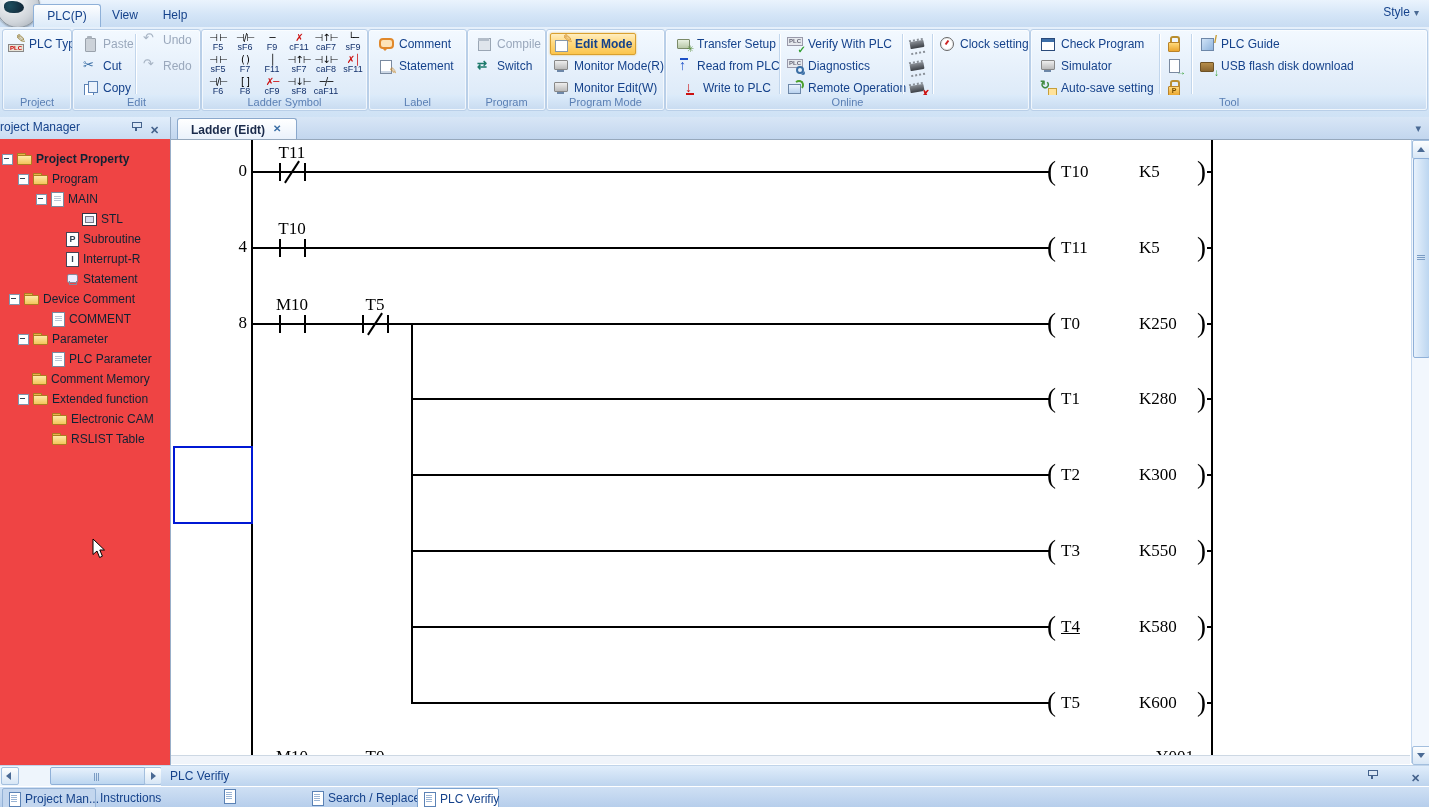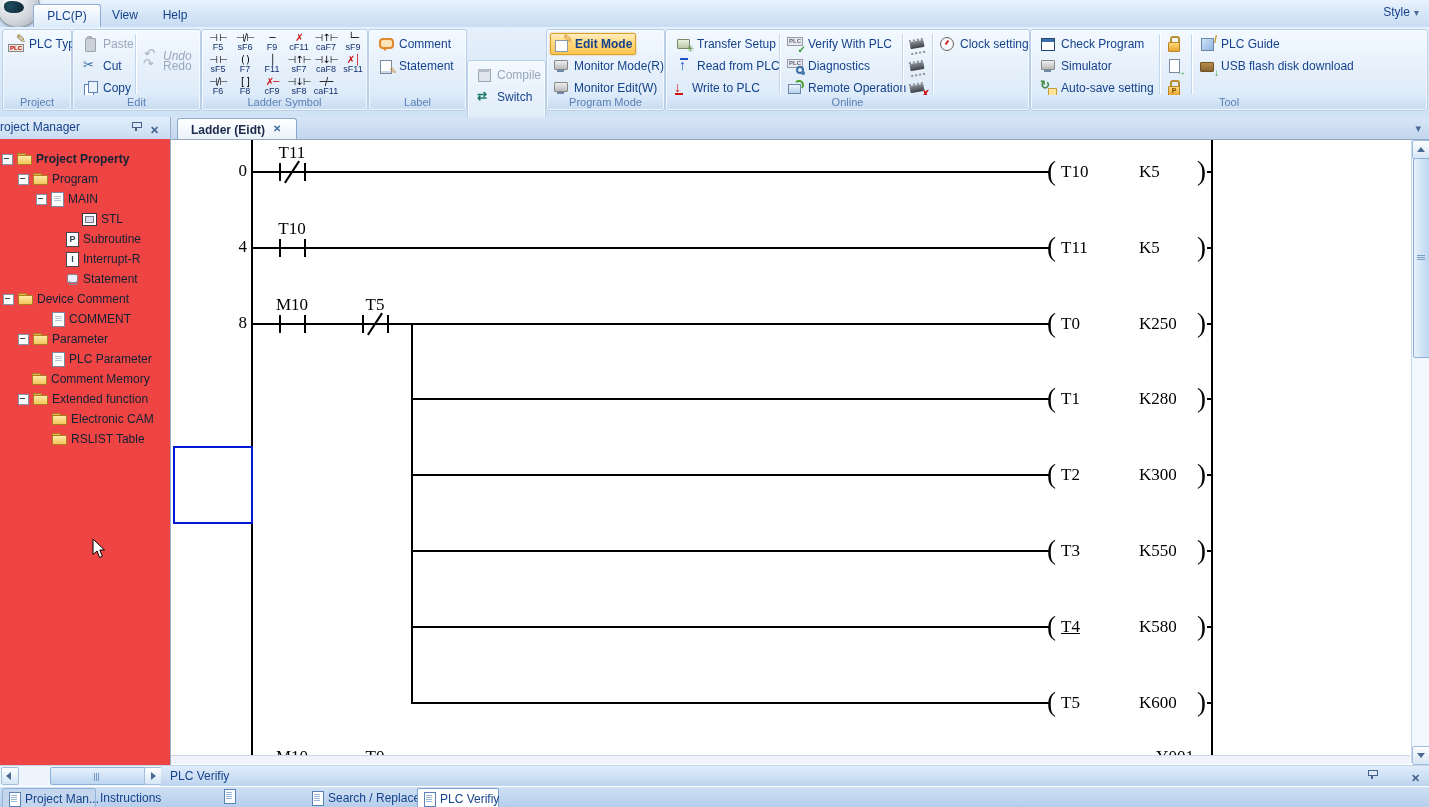--- a/index.html
+++ b/index.html
@@ -225,21 +225,21 @@
       </div>
       <div class="ritem" style="left:6px;top:26px;">
         <span class="ic ic-cut"></span>
         <span>Cut</span>
       </div>
       <div class="ritem" style="left:6px;top:48px;">
         <span class="ic ic-copy"></span>
         <span>Copy</span>
       </div>
       <div class="vsep" style="left:62px;"></div>
-      <div class="ritem disabled" style="left:66px;top:16px;font-style:italic;">
+      <div class="ritem disabled" style="left:66px;top:0;">
         <span class="ic ic-undo"></span>
         <span>Undo</span>
       </div>
       <div class="ritem disabled" style="left:66px;top:26px;">
         <span class="ic ic-redo"></span>
         <span>Redo</span>
       </div>
       <div class="grp-cap">Edit</div>
     </div>
 
@@ -320,21 +320,21 @@
         <span class="ic ic-comment"></span>
         <span>Comment</span>
       </div>
       <div class="ritem" style="left:6px;top:26px;">
         <span class="ic ic-statement"></span>
         <span>Statement</span>
       </div>
       <div class="grp-cap">Label</div>
     </div>
 
-    <div class="grp" style="left:467px;width:77px;margin-top:31px;">
+    <div class="grp" style="left:467px;width:77px;">
       <div class="ritem disabled" style="left:5px;top:4px;">
         <span class="ic ic-compile"></span>
         <span>Compile</span>
       </div>
       <div class="ritem" style="left:5px;top:26px;">
         <span class="ic ic-switch"></span>
         <span>Switch</span>
       </div>
       <div class="grp-cap">Program</div>
     </div>
@@ -357,21 +357,21 @@
 
     <div class="grp" style="left:665px;width:363px;">
       <div class="ritem" style="left:7px;top:4px;">
         <span class="ic ic-transfer"></span>
         <span>Transfer Setup</span>
       </div>
       <div class="ritem" style="left:7px;top:26px;">
         <span class="ic ic-up"></span>
         <span>Read from PLC</span>
       </div>
-      <div class="ritem" style="left:2px;top:48px;">
+      <div class="ritem" style="left:13px;top:48px;">
         <span class="ic ic-down"></span>
         <span>Write to PLC</span>
       </div>
       <div class="vsep" style="left:113px;"></div>
       <div class="ritem" style="left:118px;top:4px;">
         <span class="ic ic-plc ic-plc-check"></span>
         <span>Verify With PLC</span>
       </div>
       <div class="ritem" style="left:118px;top:26px;">
         <span class="ic ic-plc ic-plc-mag"></span>
@@ -473,21 +473,21 @@
       <span>Subroutine</span>
     </div>
     <div class="trow" style="top:111px;padding-left:66px;">
       <span class="t-boxletter t-i"></span>
       <span>Interrupt-R</span>
     </div>
     <div class="trow" style="top:131px;padding-left:66px;">
       <span class="t-stmt"></span>
       <span>Statement</span>
     </div>
-    <div class="trow" style="top:151px;padding-left:3px;">
+    <div class="trow" style="top:151px;padding-left:9px;">
       <span class="t-exp"></span>
       <span class="t-folder"></span>
       <span>Device Comment</span>
     </div>
     <div class="trow" style="top:171px;padding-left:52px;">
       <span class="t-file"></span>
       <span>COMMENT</span>
     </div>
     <div class="trow" style="top:191px;padding-left:18px;">
       <span class="t-exp"></span>

